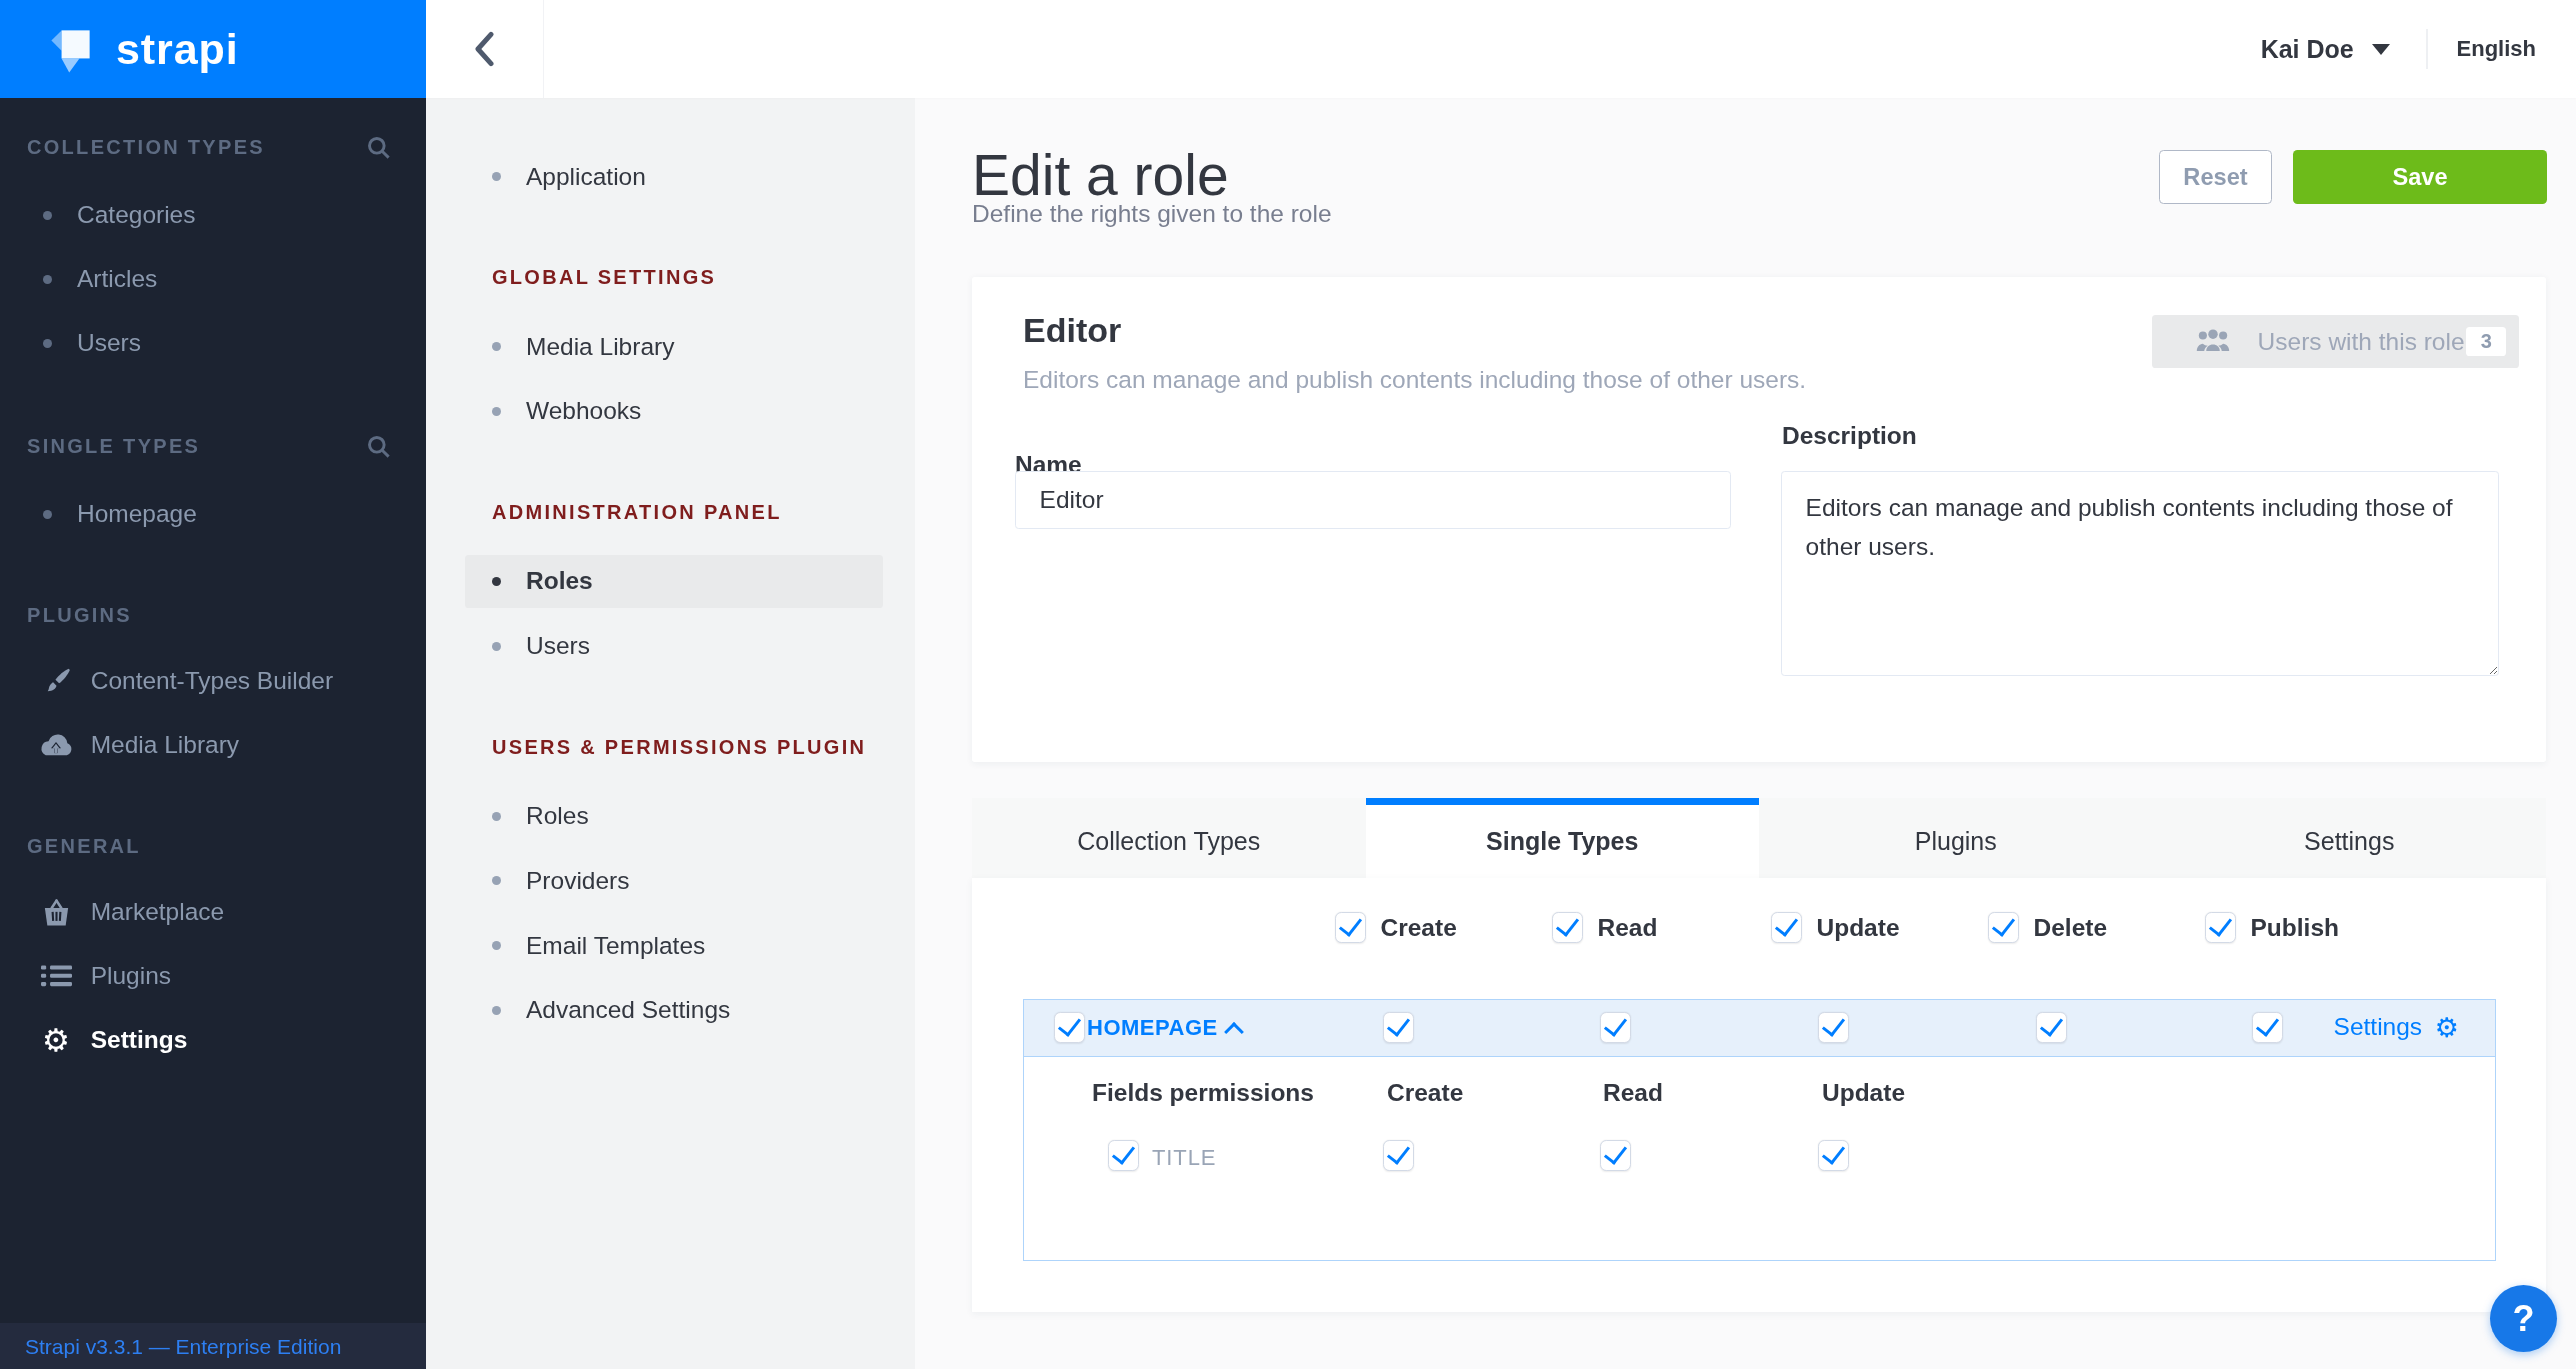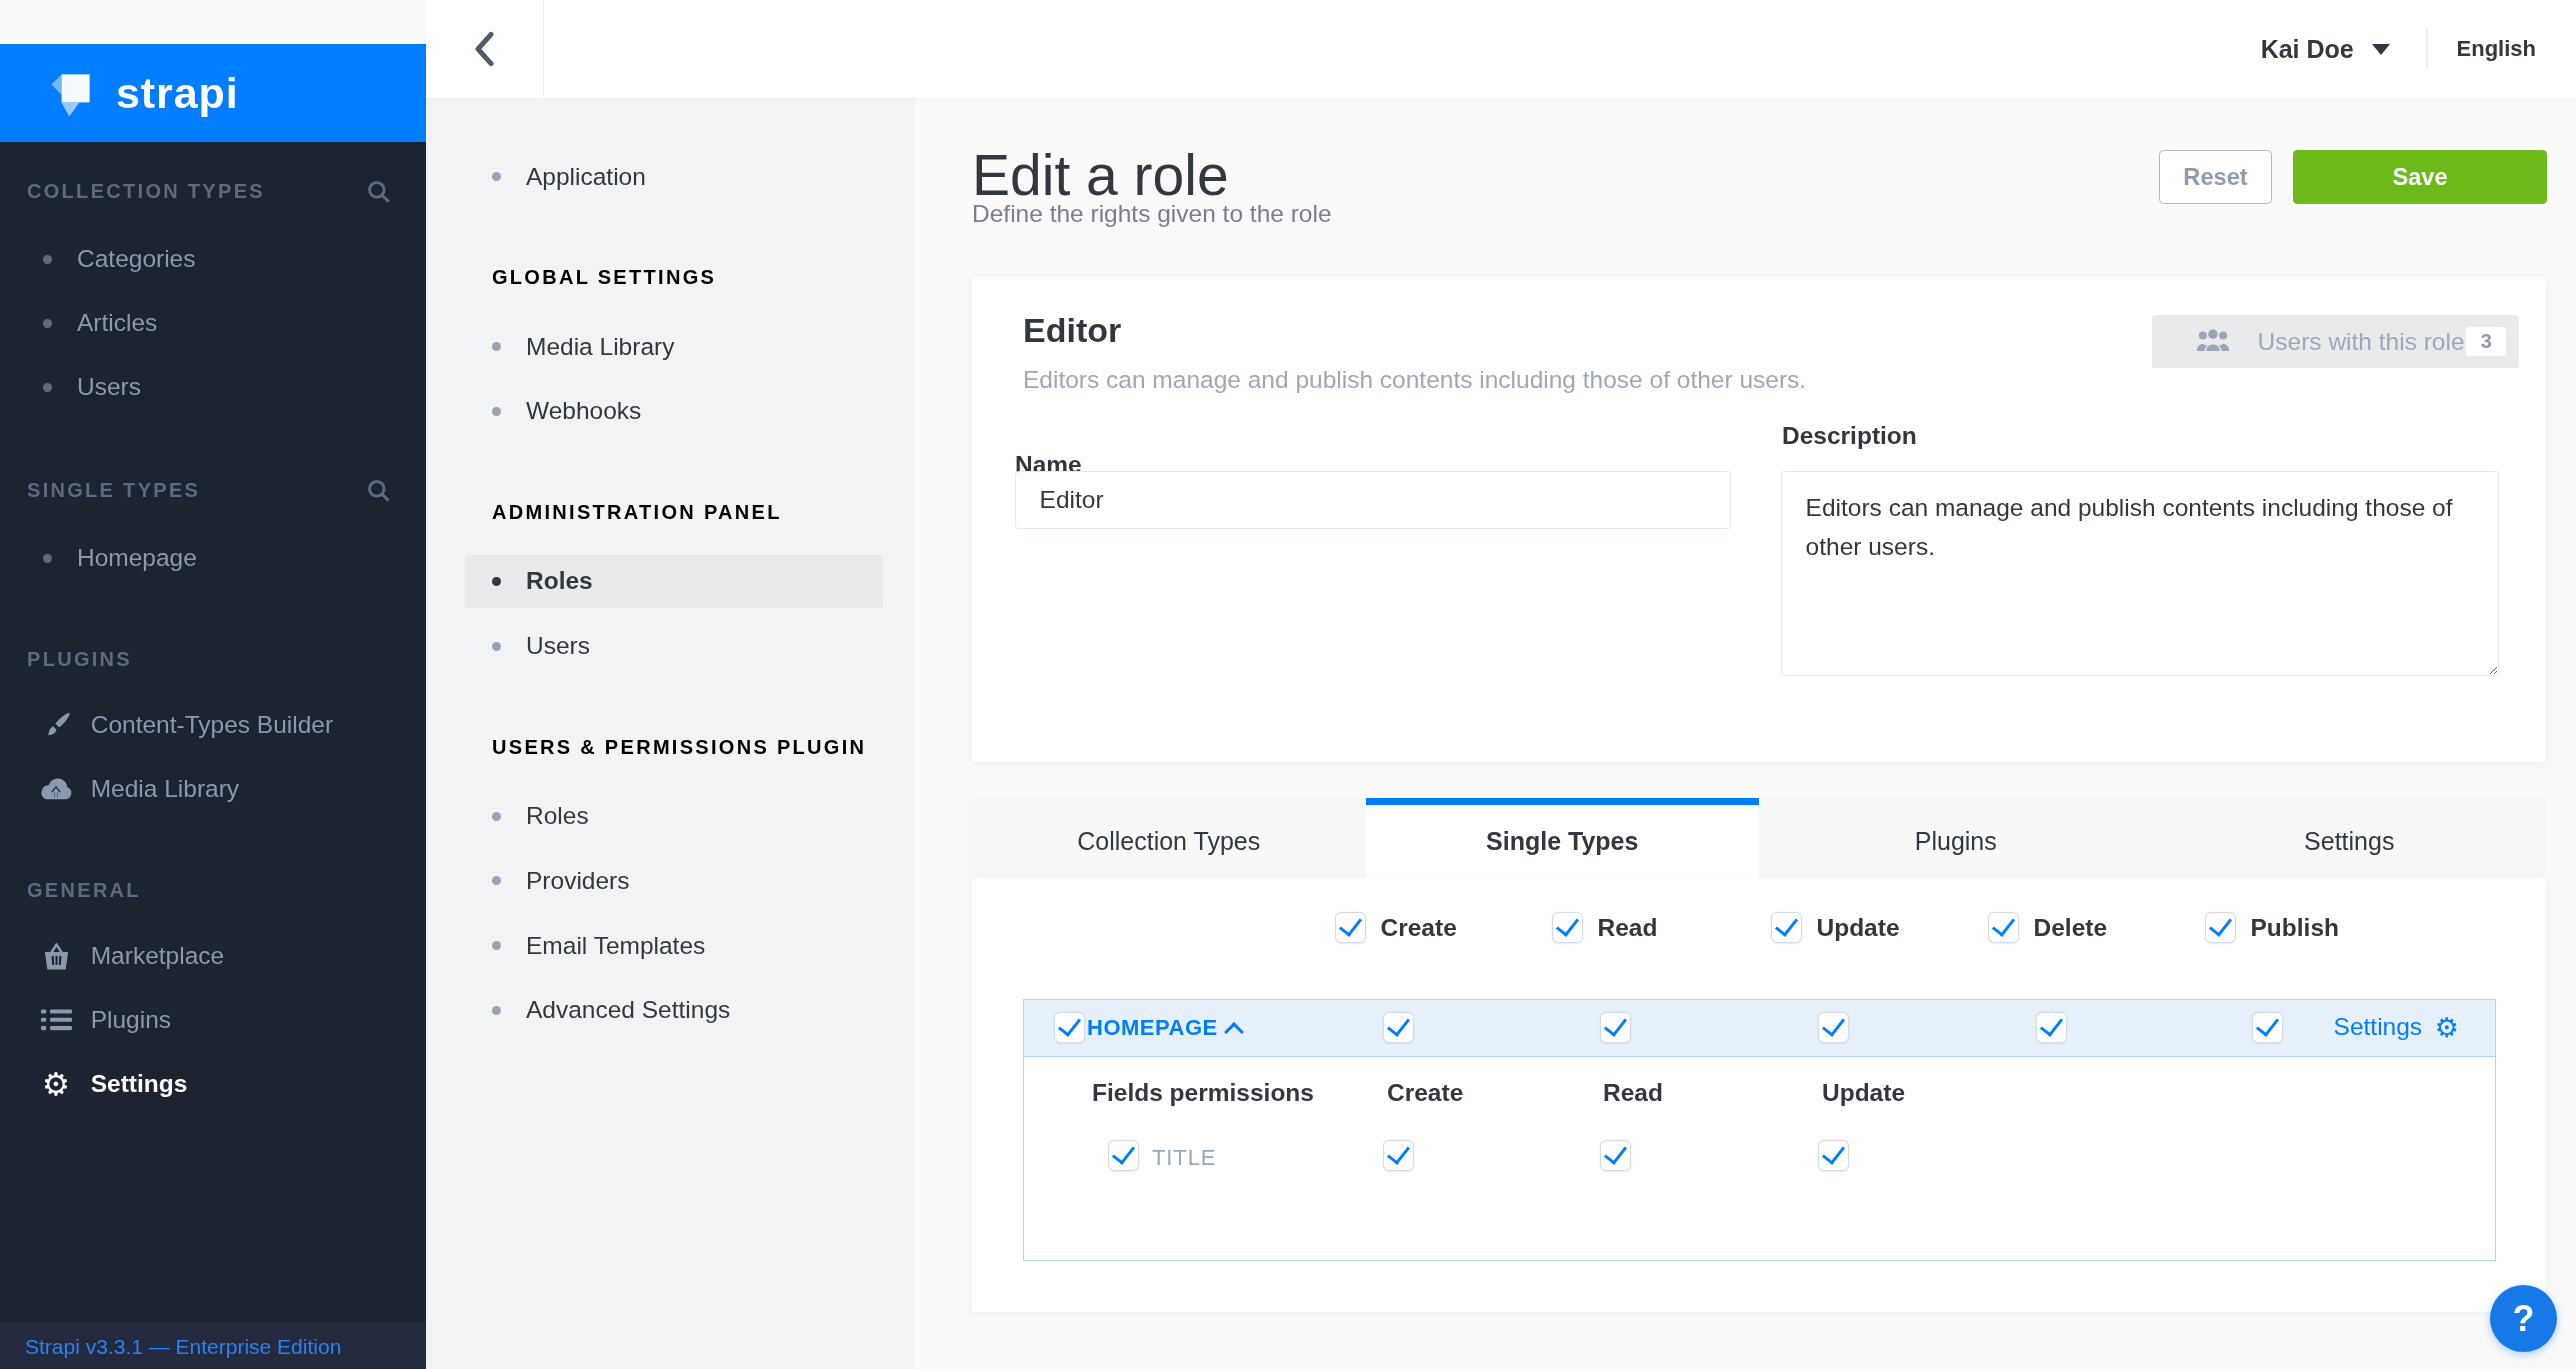--- a/index.html
+++ b/index.html
@@ -3,40 +3,40 @@
 <meta charset="utf-8">
 <style>
   * { margin:0; padding:0; box-sizing:border-box; }
   html,body { width:2576px; height:1370px; }
   body {
     position:relative; overflow:hidden;
     font-family:"Liberation Sans","DejaVu Sans",sans-serif;
     background:#fafafb; color:#333740;
   }
   
-  .sidebar { position:absolute; left:0; top:0; bottom:0; width:426px; background:#1c2331; z-index:6;margin-top:44px; }
+  .sidebar { position:absolute; left:0; top:0; bottom:0; width:426px; background:#1c2331; z-index:6; }
   .logo-bar { height:98px; background:#007eff; display:flex; align-items:center; padding-left:45px; }
   .logo-text { font-size:43px; font-weight:700; color:#fff; margin-left:20px; letter-spacing:0.9px; }
   .nav-header { margin:58px 34px 22px 27px; display:flex; align-items:center; justify-content:space-between;
     color:#5d6b82; font-size:20px; font-weight:700; letter-spacing:2.3px; }
   .nav-header.first { margin-top:36px; }
   .nav-item { height:64px; display:flex; align-items:center; padding-left:43px;
     color:#8b99ae; font-size:24.5px; cursor:pointer; }
   .bullet { width:9px; height:9px; border-radius:50%; background:#5d6b82; margin-right:25px; flex:none; }
   .nav-item.icon-item { padding-left:34px; }
   .nav-icon { width:44px; display:flex; justify-content:center; align-items:center; margin-right:12.7px; flex:none; }
   .nav-item.active { color:#ffffff; font-weight:600; }
   .gear-glyph { font-family:"DejaVu Sans",sans-serif; font-size:31px; line-height:1; color:#8b99ae; }
   .nav-item.active .gear-glyph { color:#fff; }
   .sidebar-footer { position:absolute; left:0; right:0; bottom:0; height:47px; background:#242b3e;
     display:flex; align-items:center; padding-left:25px; font-size:21px; color:#2d7ff2; cursor:pointer; }
   
   .settings-sidebar { position:absolute; left:426px; top:98px; bottom:0; width:489px;
     background:#f2f3f4; padding-top:52px; z-index:4; }
-  .ss-header { margin:63px 27px 31px 66px; font-size:20px; font-weight:700; letter-spacing:2.3px; color:#000000; }
+  .ss-header { margin:63px 27px 31px 66px; font-size:20px; font-weight:700; letter-spacing:2.3px; color:#7f1d1d; }
   .ss-item { height:53px; margin:0 32px 11.8px 39px; padding-left:27px; border-radius:3.6px;
     display:flex; align-items:center; font-size:24.5px; color:#333740; cursor:pointer; }
   .ss-bullet { width:9px; height:9px; border-radius:50%; background:#97a2b4; margin-right:25px; flex:none; }
   .ss-item.selected { background:#e9eaeb; font-weight:700; }
   .ss-item.selected .ss-bullet { background:#333740; }
   
   .topbar { position:absolute; left:426px; top:0; right:0; height:98px; background:#fff; z-index:5;
     box-shadow:0 0.9px 2.7px rgba(20,30,50,0.04); }
   .back-btn { position:absolute; left:0; top:0; width:118px; height:98px; border-right:1.8px solid #f1f2f5;
     display:flex; align-items:center; justify-content:center; cursor:pointer; background:#fff; }

